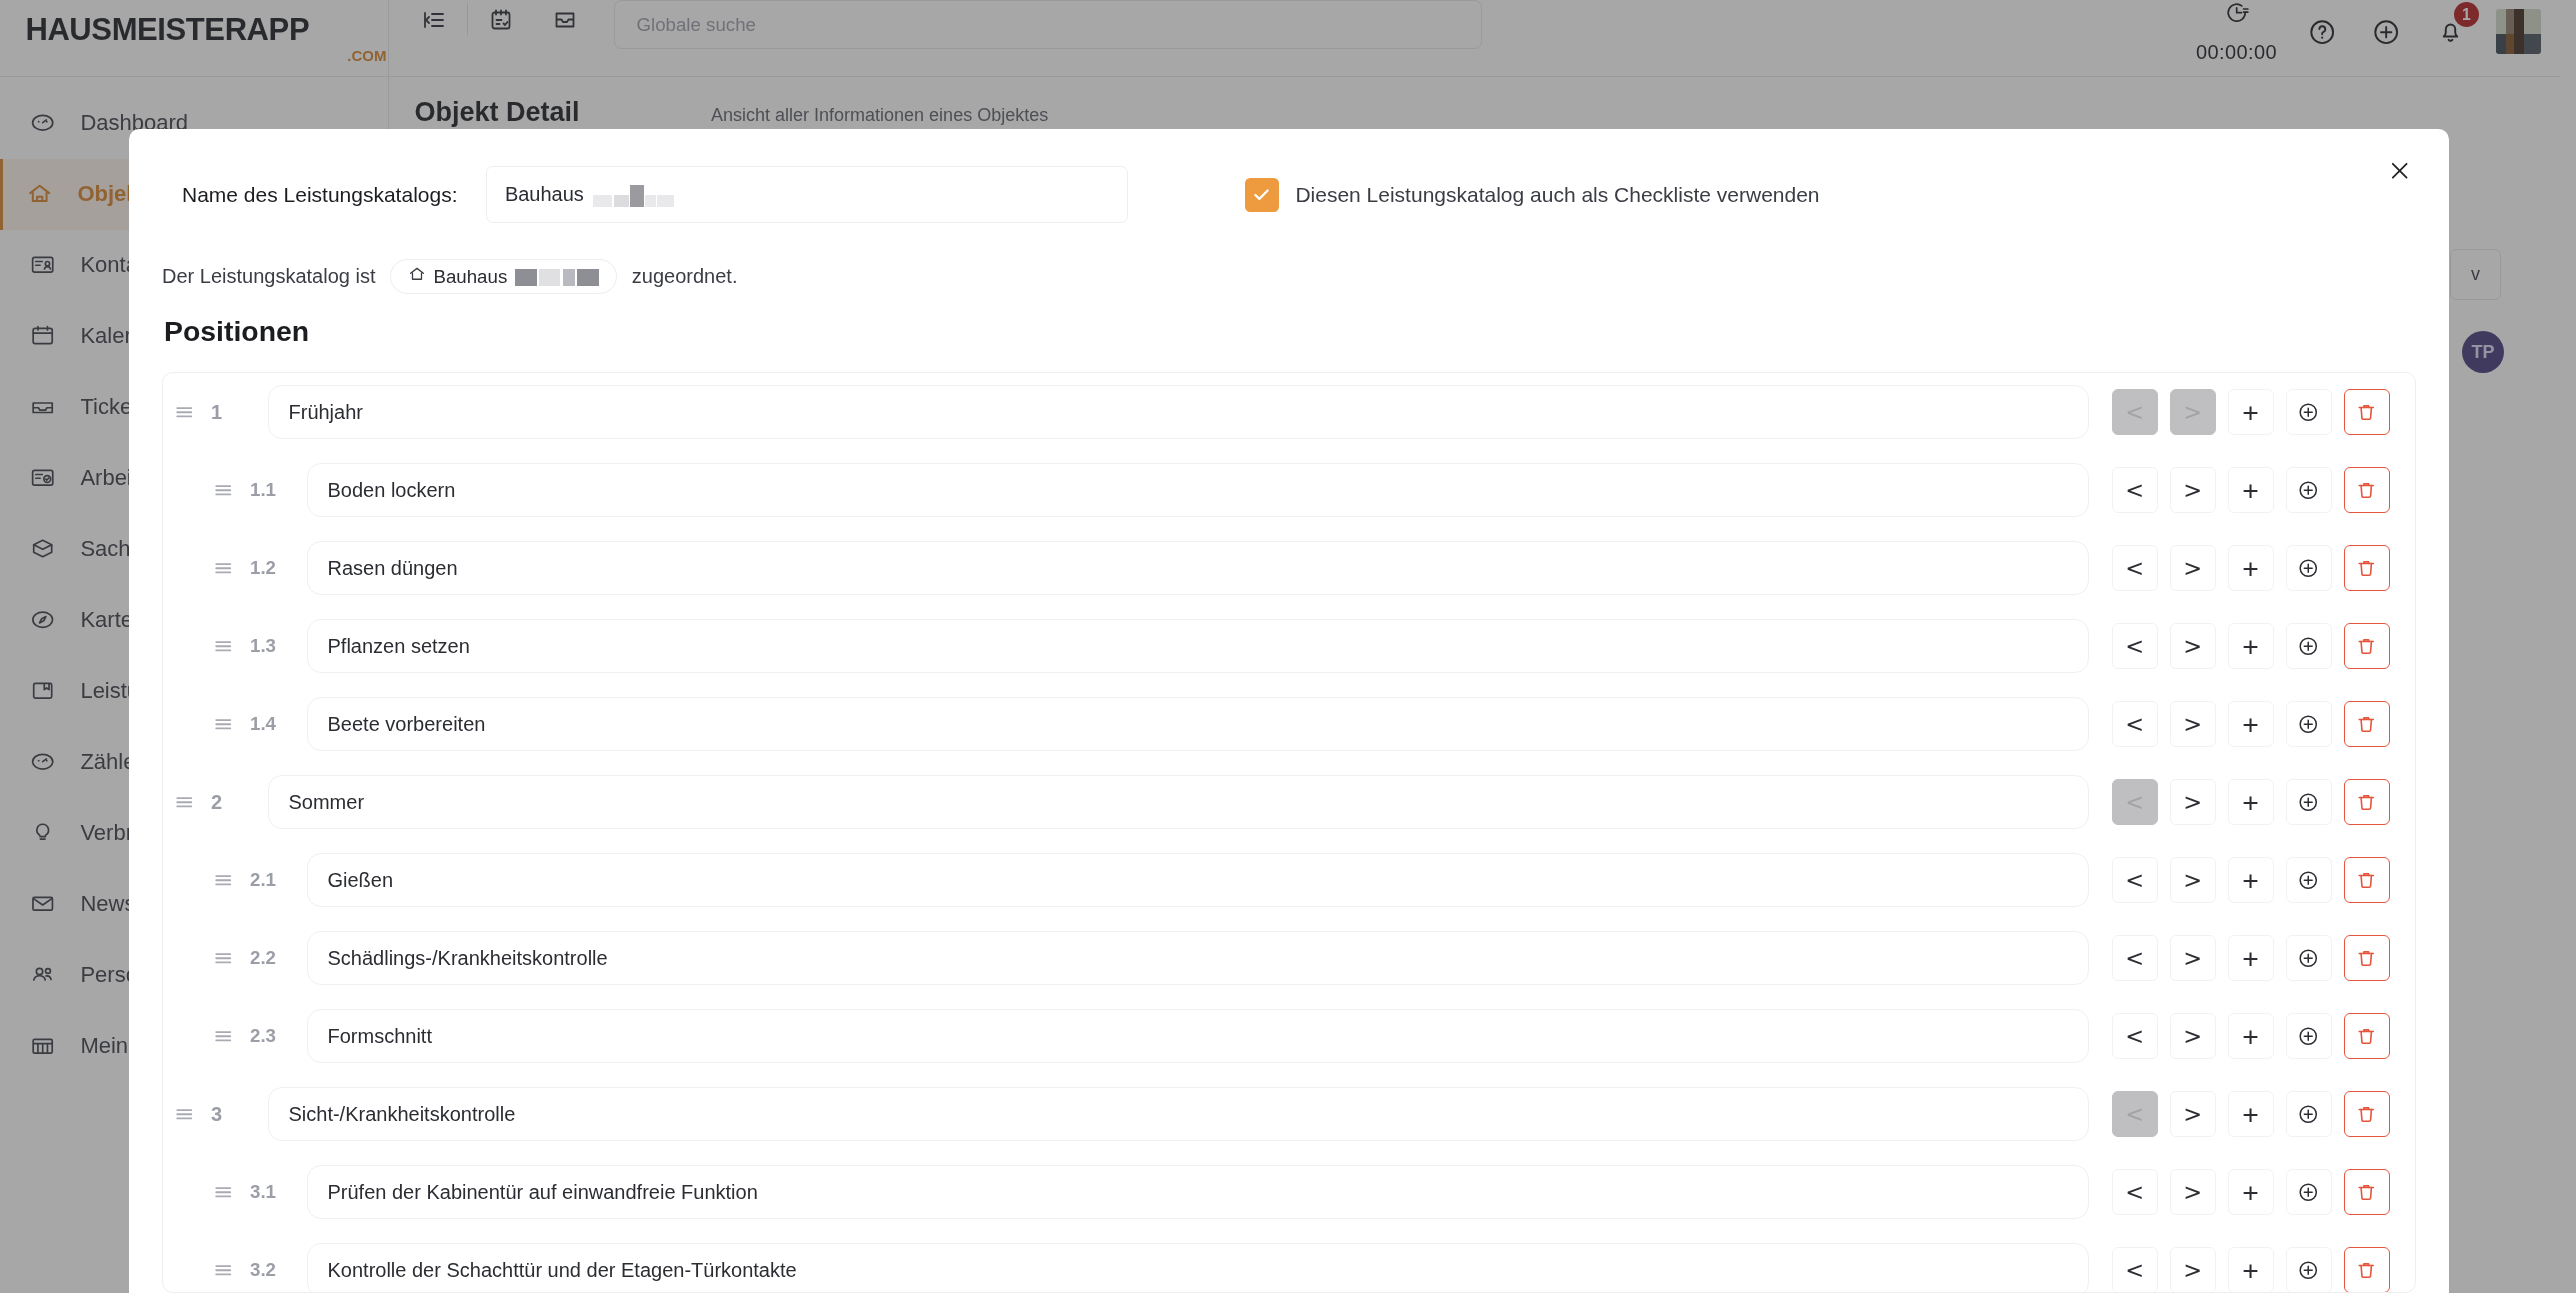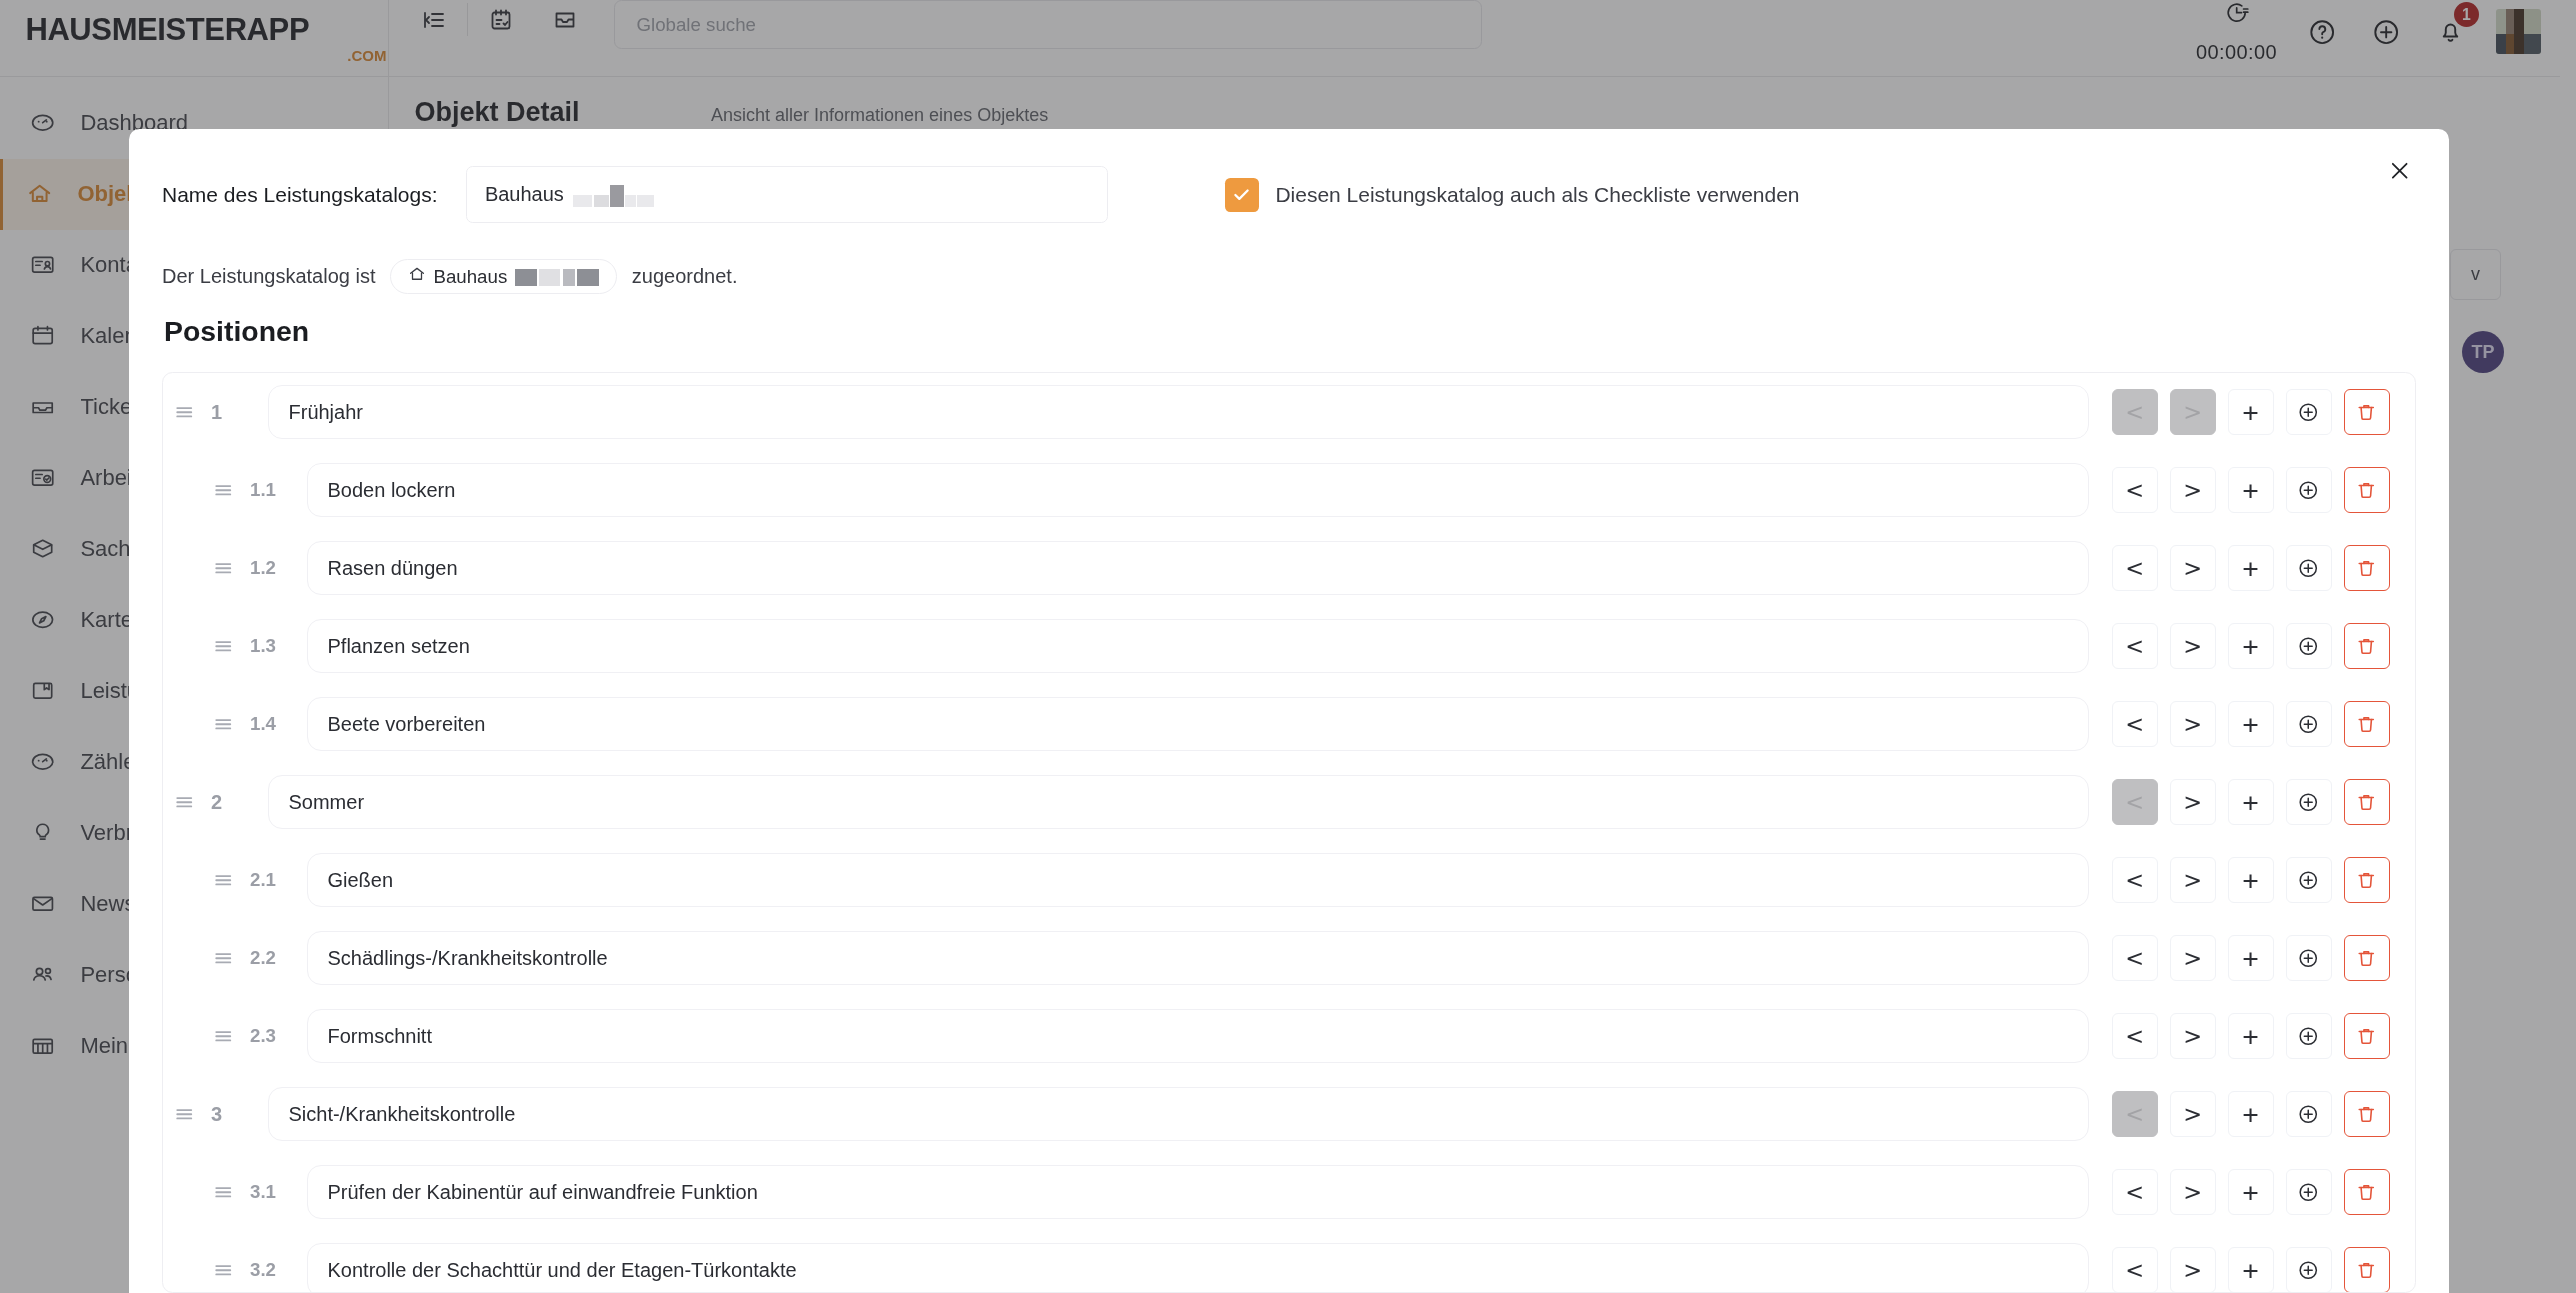--- a/index.html
+++ b/index.html
@@ -149,21 +149,21 @@
     position: absolute; top: 21px; right: 28.4px;
     width: 42px; height: 42px;
     display: flex; align-items: center; justify-content: center;
     color: #222428;
   }
 
   .m-row-name {
     display: flex; align-items: center;
     padding: 37px 0 0 33px;
   }
-  .m-label { font-size: 21px; color: #1b1d21; font-weight: 500; white-space: nowrap; }
+  .m-label { font-size: 21px; color: #1b1d21; font-weight: 500; white-space: nowrap; margin-left: 20px; }
   .m-input {
     margin-left: 28.4px; width: 642px; height: 57px;
     border: 0.7px solid #ededf1; border-radius: 6.7px;
     display: flex; align-items: center; padding: 0 18px;
     font-size: 20px; color: #2b2d33; gap: 3px;
   }
   .redact {
     display: inline-flex; align-items: flex-end; height: 25.4px; gap: 1.5px; margin-left: 6px;
   }
   .redact i { display:block; background:#e9e9ec; }

